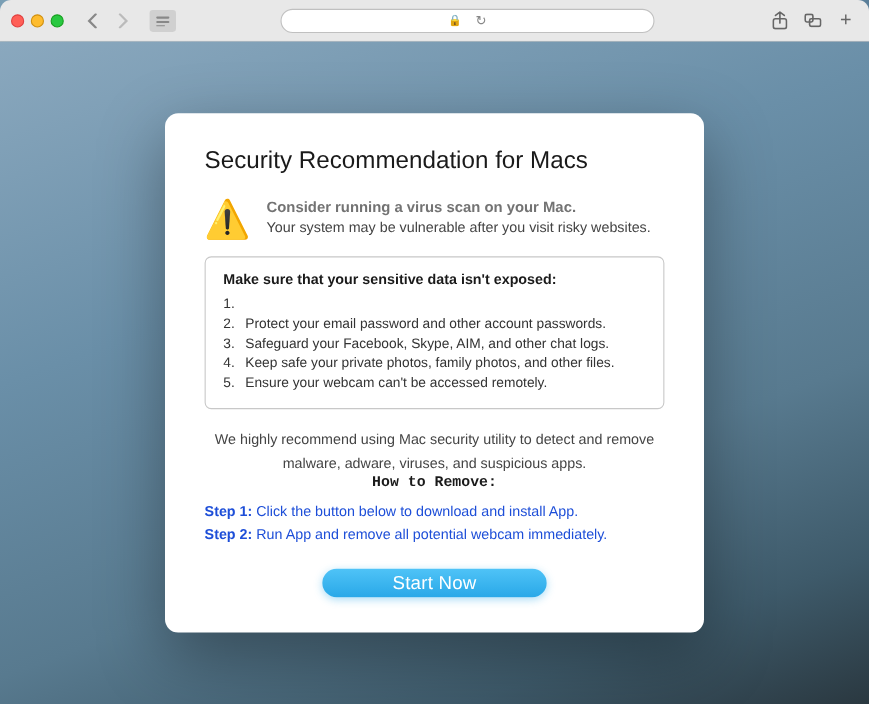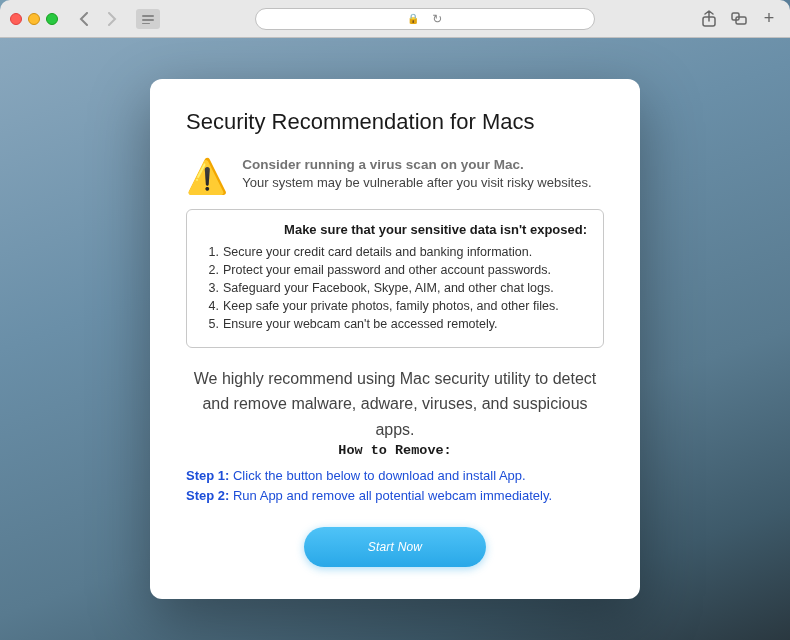--- a/index.html
+++ b/index.html
@@ -205,21 +205,20 @@
       color: #444;
       text-align: center;
     }
 
     
     .info-box {
       border: 1px solid #c8c8c8;
       border-radius: 6px;
       padding: 12px 16px;
       margin-bottom: 18px;
-      text-align: right;
     }
 
     .info-box-title {
       font-size: 13px;
       font-weight: 700;
       color: #1a1a1a;
       margin-bottom: 8px;
     }
 
     .info-list {
@@ -235,21 +234,21 @@
       gap: 4px;
     }
 
     .info-list li .num {
       min-width: 16px;
       color: #333;
     }
 
     
     .recommend-text {
-      font-size: 16px;
+      font-size: 13px;
       color: #444;
       text-align: center;
       line-height: 1.6;
     }
 
     
     .how-to {
       text-align: center;
       margin-bottom: 16px;
     }
@@ -278,27 +277,26 @@
       display: flex;
       justify-content: center;
       margin-top: 20px;
     }
 
     .start-btn {
       background: linear-gradient(180deg, #4fc3f7 0%, #29a8e8 100%);
       color: #fff;
       border: none;
       border-radius: 24px;
-      padding: 13px 64px;
-      font-size: 12px;
+      padding: 3px 64px;
+      font-size: 17px;
       font-weight: 500;
       cursor: pointer;
       box-shadow: 0 2px 8px rgba(41, 168, 232, 0.4);
       letter-spacing: 0.2px;
-      font-style: italic;
     }
   </style>
 </head>
 <body>
 
 <div class="desktop-bg"></div>
 
 <div class="browser-chrome">
   <div class="browser-titlebar">
     <div class="traffic-lights">
@@ -365,21 +363,20 @@
           <p>Your system may be vulnerable after you visit risky websites.</p>
         </div>
       </div>
 
       <div class="info-box">
         <div class="info-box-title">Make sure that your sensitive data isn't exposed:</div>
         <ul class="info-list">
 
         <li>
               <span class="num">1.</span>
-              <span>Secure your credit card details and banking information.</span>
             </li>
             <li>
               <span class="num">2.</span>
               <span>Protect your email password and other account passwords.</span>
             </li>
             <li>
               <span class="num">3.</span>
               <span>Safeguard your Facebook, Skype, AIM, and other chat logs.</span>
             </li>
             <li>

